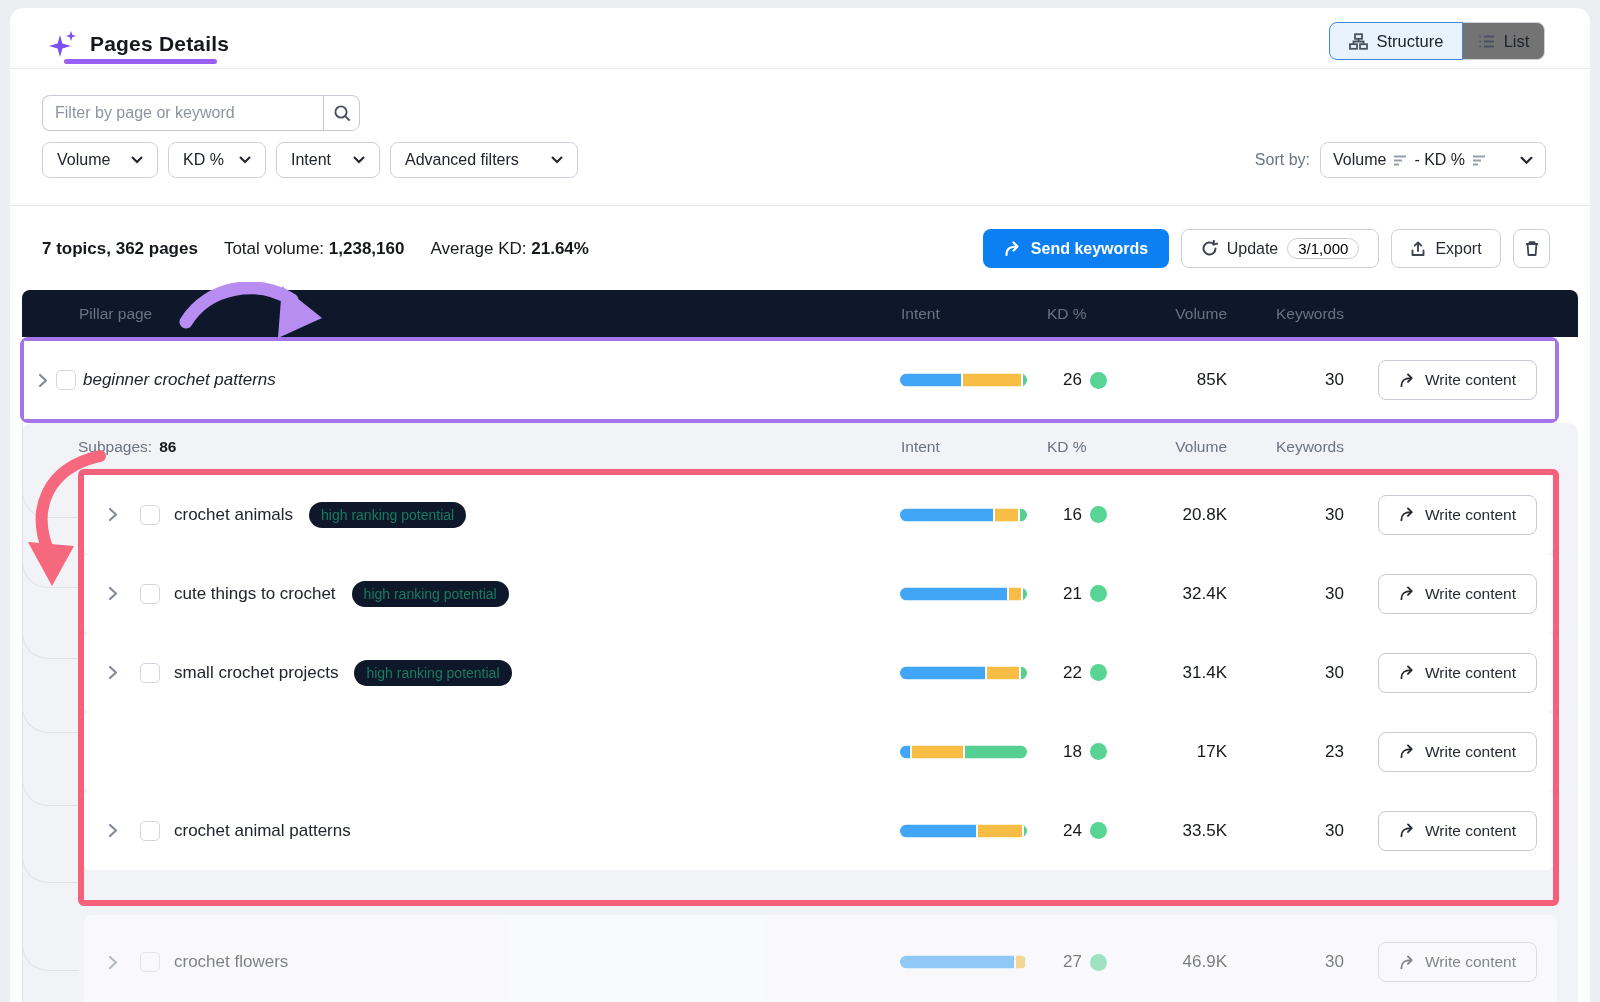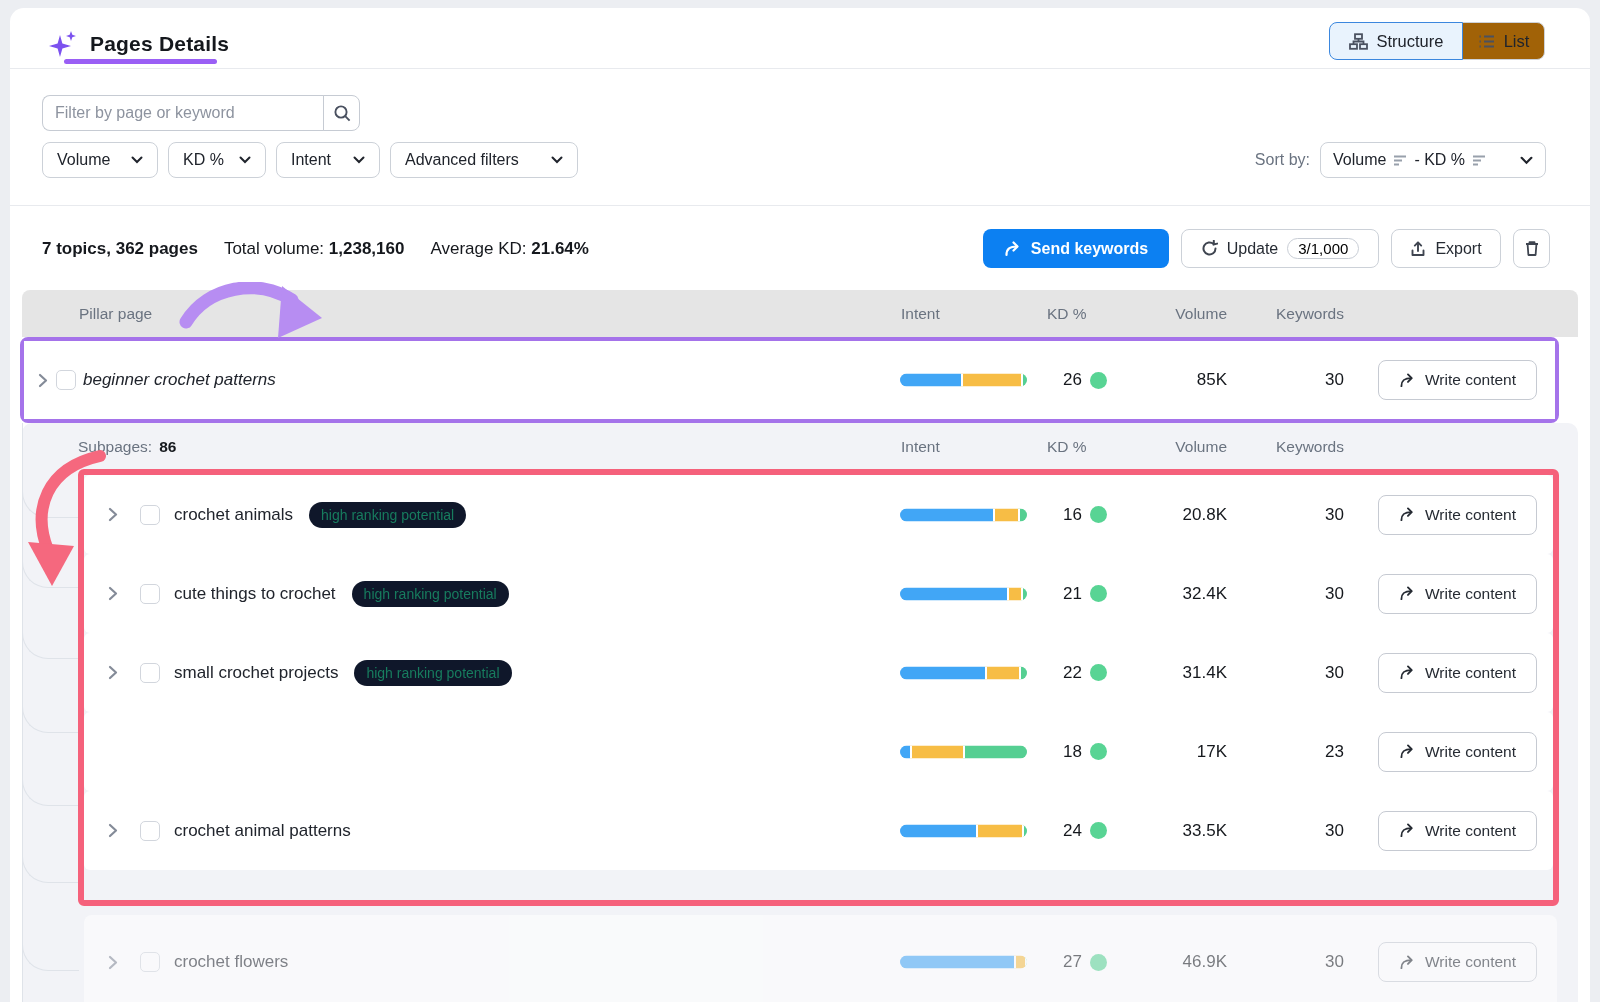--- a/index.html
+++ b/index.html
@@ -4,21 +4,21 @@
 <style>
   html,body{margin:0;padding:0;background:#eceef2;font-family:"Liberation Sans",sans-serif;}
   .stage{position:relative;width:1600px;height:1002px;overflow:hidden;background:#eceef2;}
   .card{position:absolute;left:10px;top:8px;width:1580px;height:994px;background:#fff;border-radius:14px 14px 0 0;overflow:hidden;}
   .abs{position:absolute;}
   .divider{position:absolute;left:0;width:100%;height:1px;background:#e8eaee;}
 
   
   .title{position:absolute;left:72px;top:24px;font-size:21px;font-weight:700;color:#15181d;letter-spacing:.2px;margin-left:8px;}
   .underline{position:absolute;left:54px;top:51px;width:153px;height:5px;background:#9a5ff5;border-radius:3px;}
-  .seg-toggle{position:absolute;top:14px;height:38px;display:flex;align-items:center;justify-content:center;gap:9px;font-size:16.5px;color:#20242c;background:#a16207;border:1px solid #cdd2d9;box-sizing:border-box;cursor:pointer;}
+  .seg-toggle{position:absolute;top:14px;height:38px;display:flex;align-items:center;justify-content:center;gap:9px;font-size:16.5px;color:#20242c;background:#737373;border:1px solid #cdd2d9;box-sizing:border-box;cursor:pointer;}
   .seg-structure{left:1319px;width:134px;border-radius:8px 0 0 8px;background:#e9f3fd;border:1.5px solid #3b87de;z-index:2;}
   .seg-list{left:1452px;width:83px;border-radius:0 8px 8px 0;}
 
   
   .finput{position:absolute;left:32px;top:87px;width:282px;height:36px;border:1px solid #c6cbd3;border-right:none;border-radius:8px 0 0 8px;box-sizing:border-box;padding:0 12px;font-size:16px;color:#30353e;font-family:"Liberation Sans",sans-serif;outline:none;}
   .finput::placeholder{color:#8d939f;}
   .searchbtn{position:absolute;left:313px;top:87px;width:37px;height:36px;border:1px solid #c6cbd3;border-radius:0 8px 8px 0;background:#fff;box-sizing:border-box;display:flex;align-items:center;justify-content:center;cursor:pointer;}
   .chip{position:absolute;top:134px;height:36px;border:1px solid #ccd1d8;border-radius:8px;background:#fff;box-sizing:border-box;display:flex;align-items:center;justify-content:space-between;padding:0 14px;font-size:16px;color:#20242c;cursor:pointer;gap:10px;}
   .sortlabel{position:absolute;left:1200px;top:134px;width:100px;height:36px;display:flex;align-items:center;justify-content:flex-end;color:#6a7380;font-size:16px;}
   .sortctl{position:absolute;left:1310px;top:134px;width:226px;height:36px;border:1px solid #ccd1d8;border-radius:8px;background:#fff;box-sizing:border-box;display:flex;align-items:center;padding:0 12px;gap:7px;font-size:16px;color:#20242c;cursor:pointer;}
@@ -27,21 +27,21 @@
   .stats{position:absolute;left:32px;top:222px;height:38px;display:flex;align-items:center;gap:26px;font-size:17px;color:#15181d;}
   .stats b{font-weight:700;}
   .btn{position:absolute;top:221px;height:39px;border-radius:8px;box-sizing:border-box;display:flex;align-items:center;justify-content:center;gap:9px;font-size:16px;cursor:pointer;border:1px solid #ccd1d8;background:#fff;color:#262b33;}
   .btn-send{left:973px;width:186px;background:#0c80f2;border:none;color:#fff;font-weight:700;}
   .btn-update{left:1171px;width:198px;}
   .btn-export{left:1381px;width:110px;}
   .btn-trash{left:1503px;width:37px;}
   .quota{border:1.5px solid #c8cdd5;border-radius:999px;padding:1px 10px;font-size:15px;color:#000000;}
 
   
-  .hstrip{position:absolute;left:12px;top:282px;width:1556px;height:47px;background:#e5e5e5;border-radius:8px 8px 0 0;}
+  .hstrip{position:absolute;left:12px;top:282px;width:1556px;height:47px;background:#0f172a;border-radius:8px 8px 0 0;}
   .hlabel{position:absolute;top:0;bottom:0;display:flex;align-items:center;color:#6a7380;font-size:15.5px;}
   .h-pillar{left:57px;} .h-int{left:879px;} .h-kd{left:1025px;}
   .h-vol{left:1078px;width:127px;justify-content:flex-end;}
   .h-kw{left:1205px;width:117px;justify-content:flex-end;}
   .h-sub{left:56px;gap:7px;} .h-sub .cnt{color:#15181d;font-weight:700;}
 
   
   .pillarbox{position:absolute;left:10px;top:329px;width:1539px;height:86px;border:4px solid #a573ea;border-radius:8px;background:#fff;box-sizing:border-box;}
 
   

